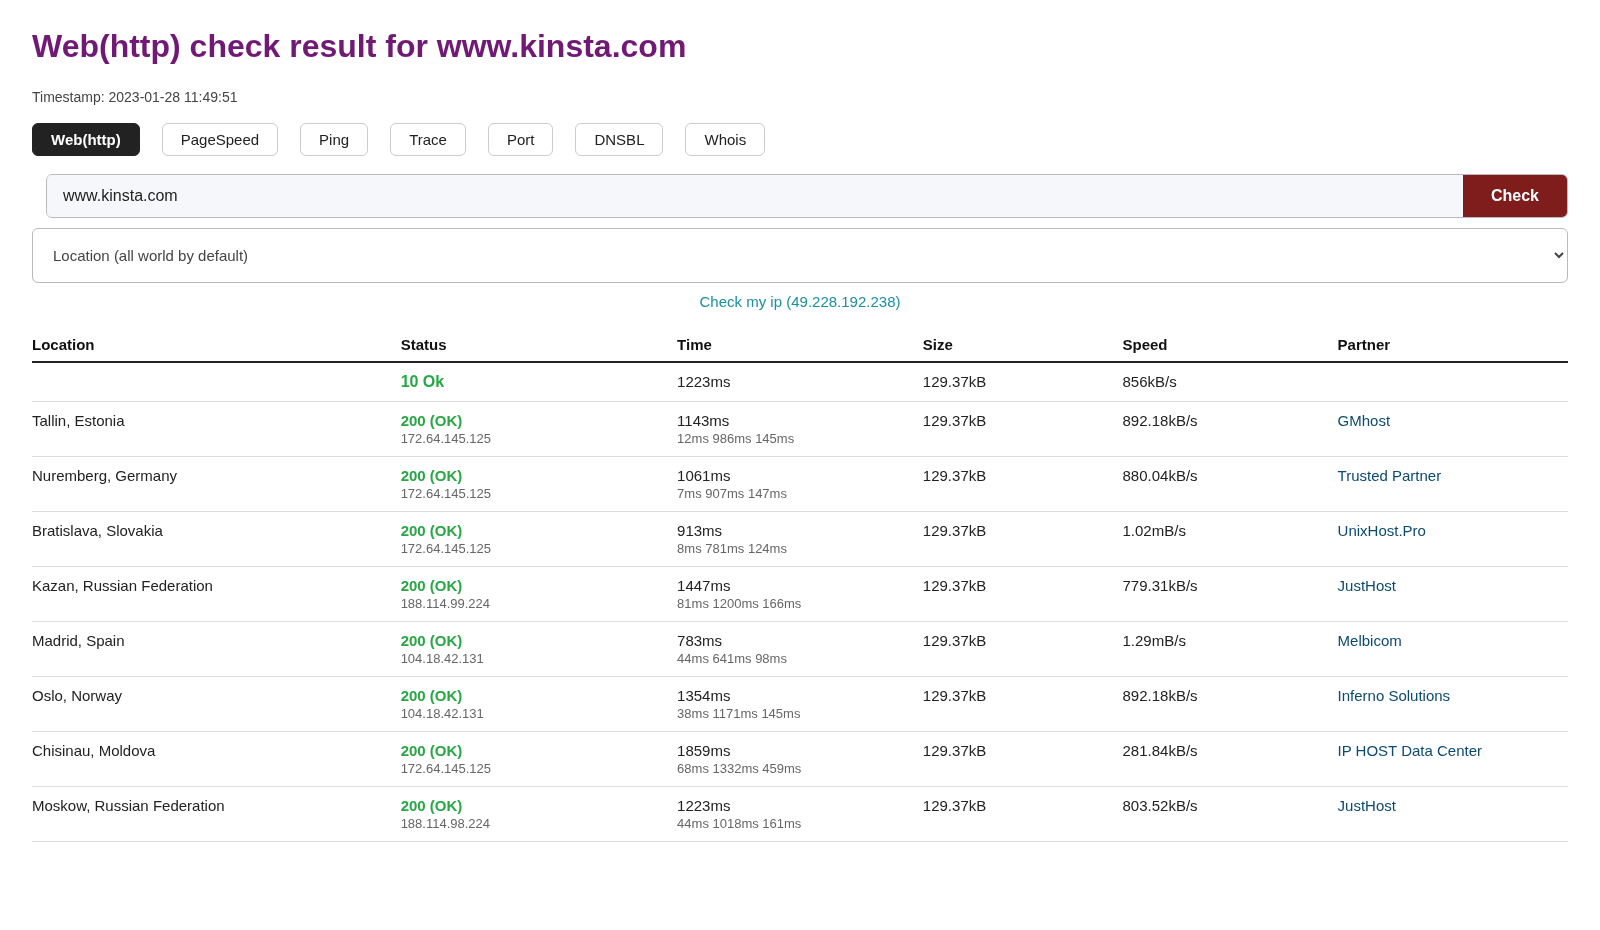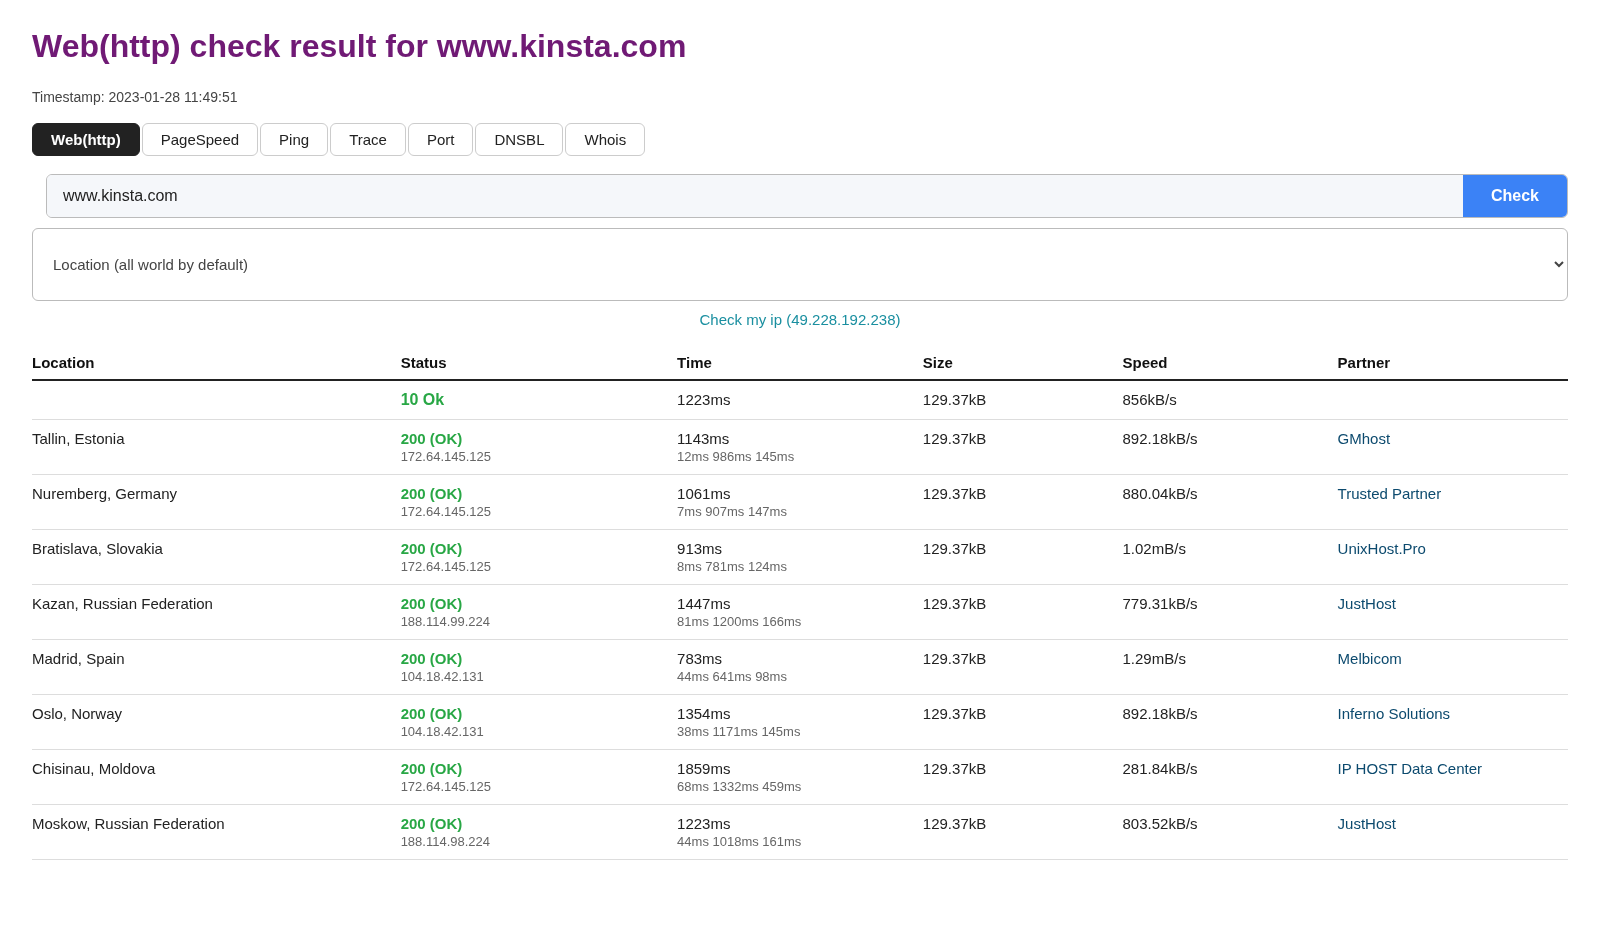--- a/index.html
+++ b/index.html
@@ -17,21 +17,21 @@
       color: #701a75;
     }
     .timestamp {
       font-size: 14px;
       color: #444;
       margin-bottom: 18px;
       margin-top: 24px;
     }
     .tabs {
       display: flex;
-      gap: 2px;
+      gap: 22px;
       margin-bottom: 18px;
       flex-wrap: wrap;
     }
     .tab-btn {
       padding: 7px 18px;
       border-radius: 6px;
       border: 1.5px solid #ccc;
       background: #fff;
       cursor: pointer;
       font-size: 15px;
@@ -57,33 +57,33 @@
     .search-input {
       flex: 1;
       border: none;
       background: #f5f7fa;
       padding: 12px 16px;
       font-size: 16px;
       color: #222;
       outline: none;
     }
     .check-btn {
-      background: #3b82f6;
+      background: #7f1d1d;
       color: #fff;
       border: none;
       padding: 12px 28px;
       font-size: 16px;
       font-weight: 600;
       cursor: pointer;
     }
     .location-select {
       width: 100%;
       border: 1.5px solid #bbb;
       border-radius: 6px;
-      padding: 26px 16px;
+      padding: 17px 16px;
       font-size: 15px;
       color: #444;
       background: #fff;
       appearance: auto;
       margin-bottom: 10px;
     }
     .check-ip-link {
       display: block;
       text-align: center;
       color: #1a8fa0;

